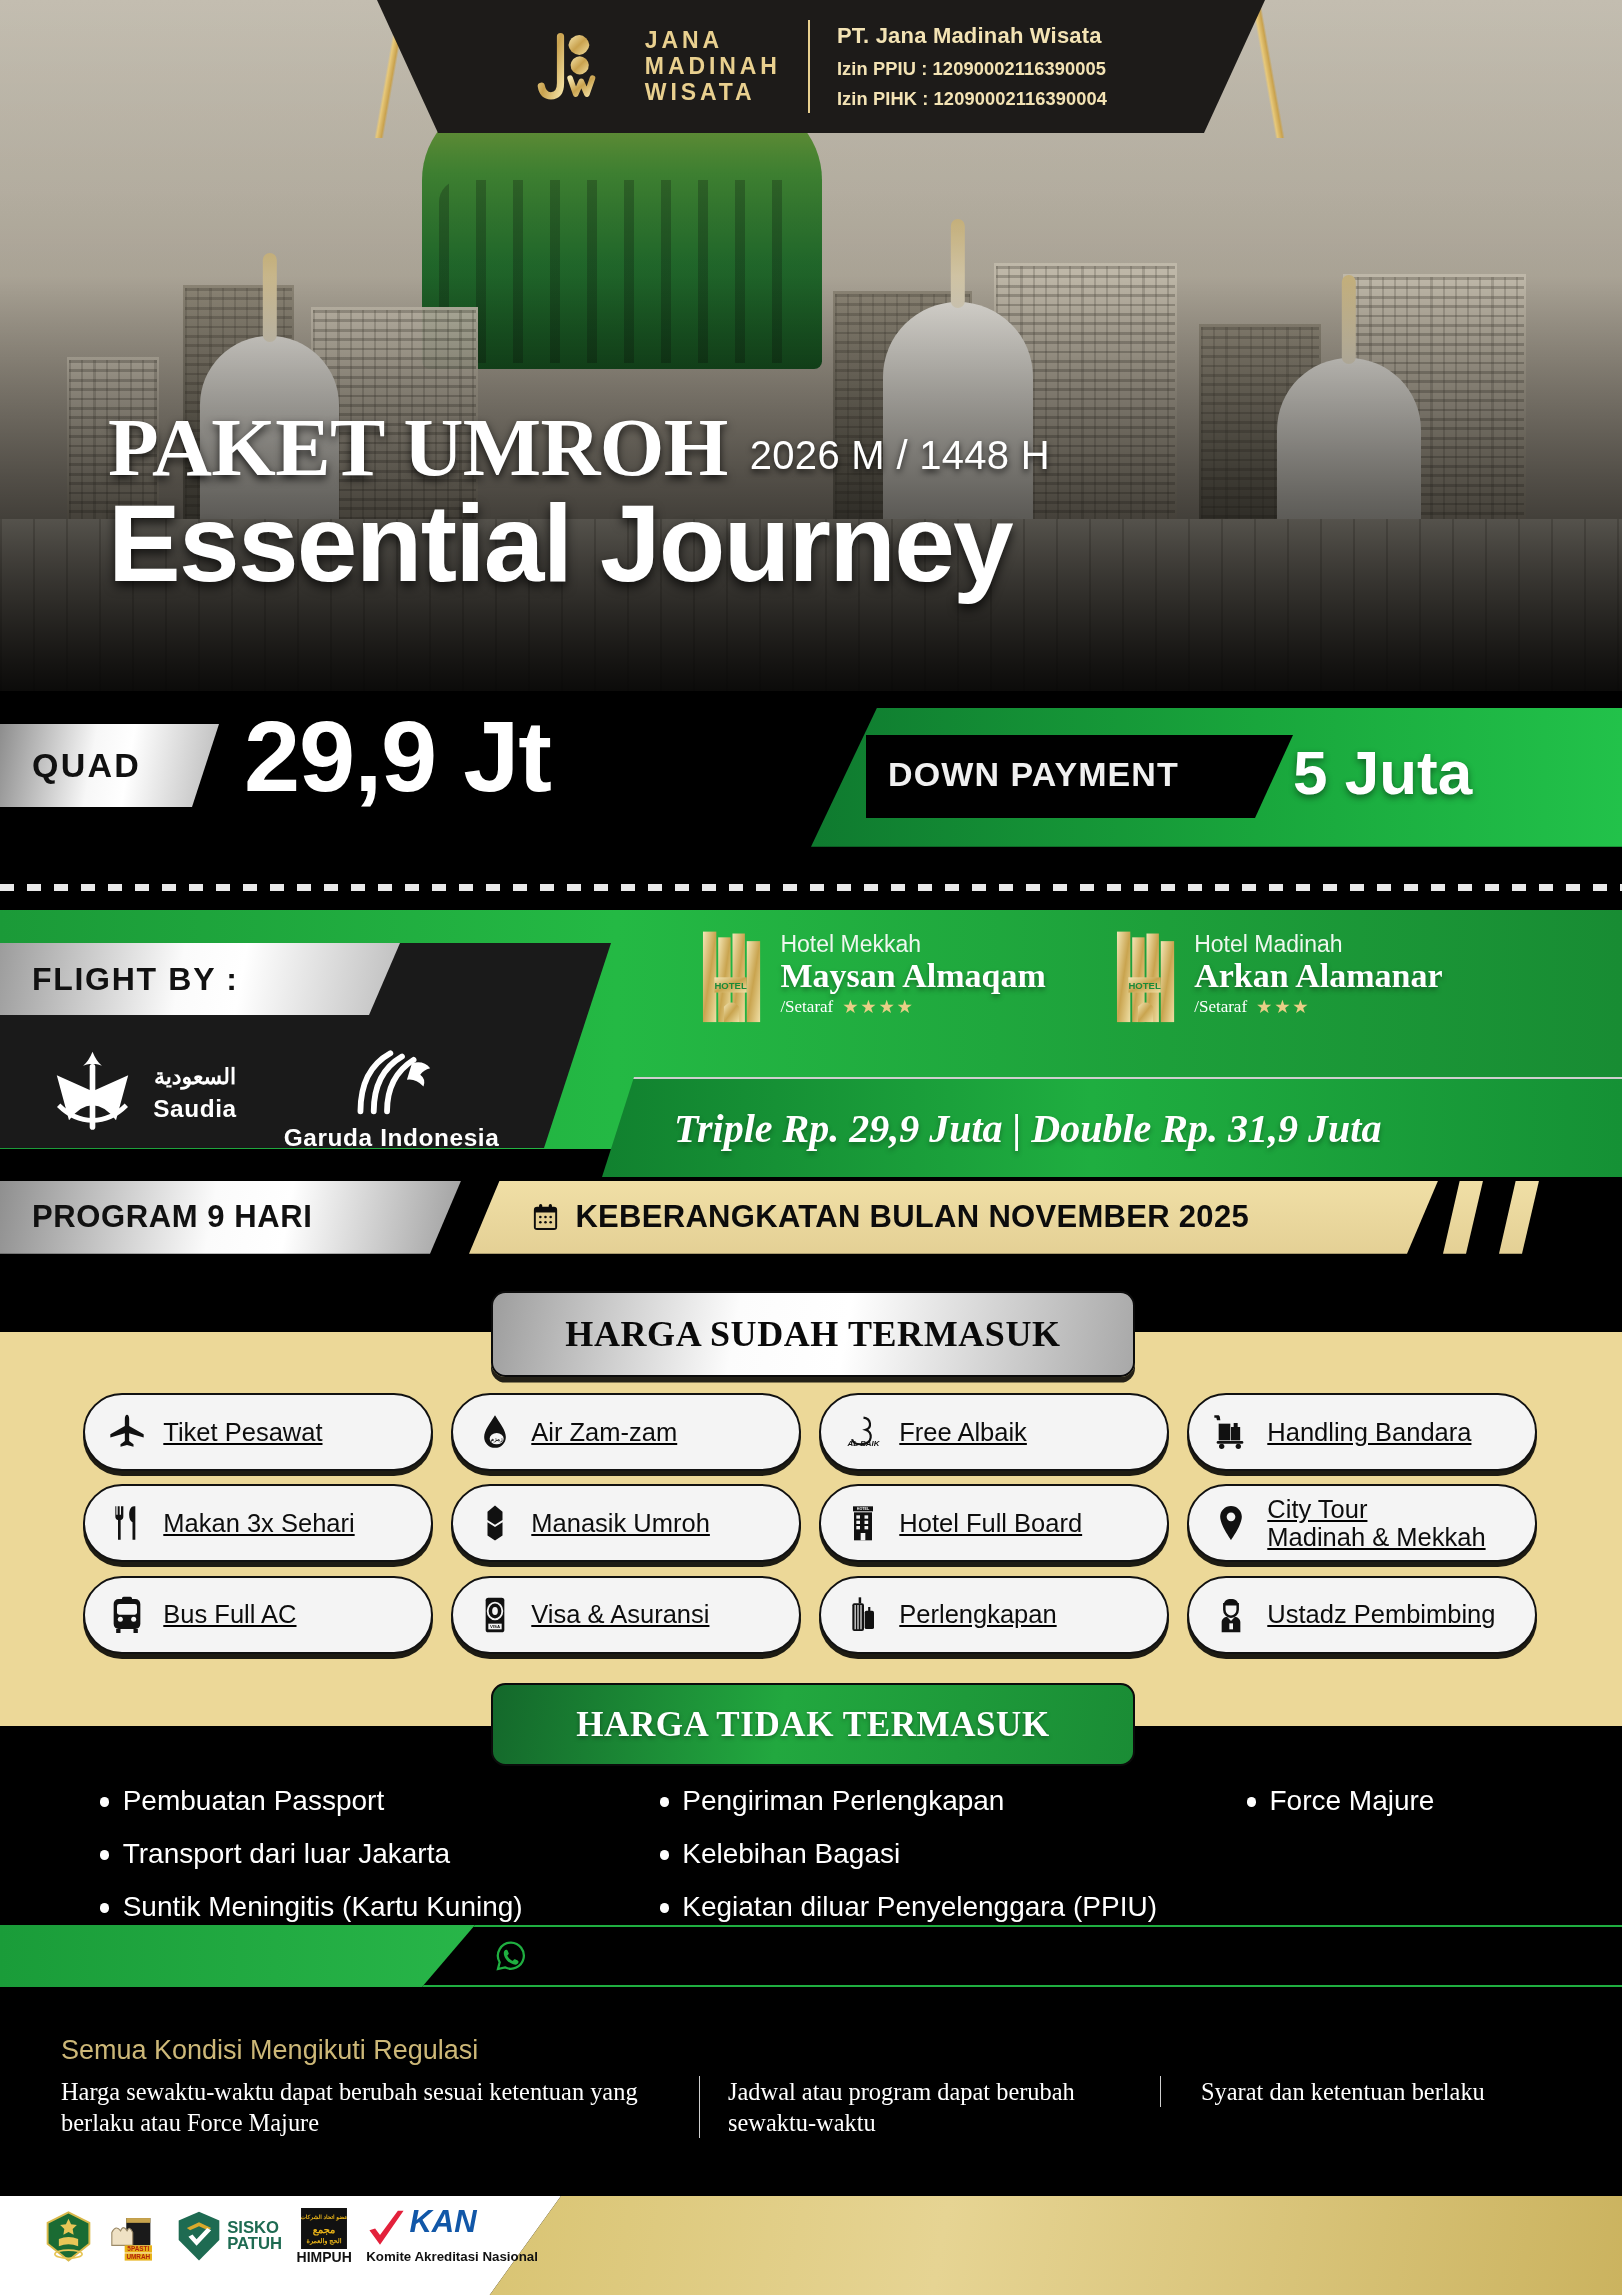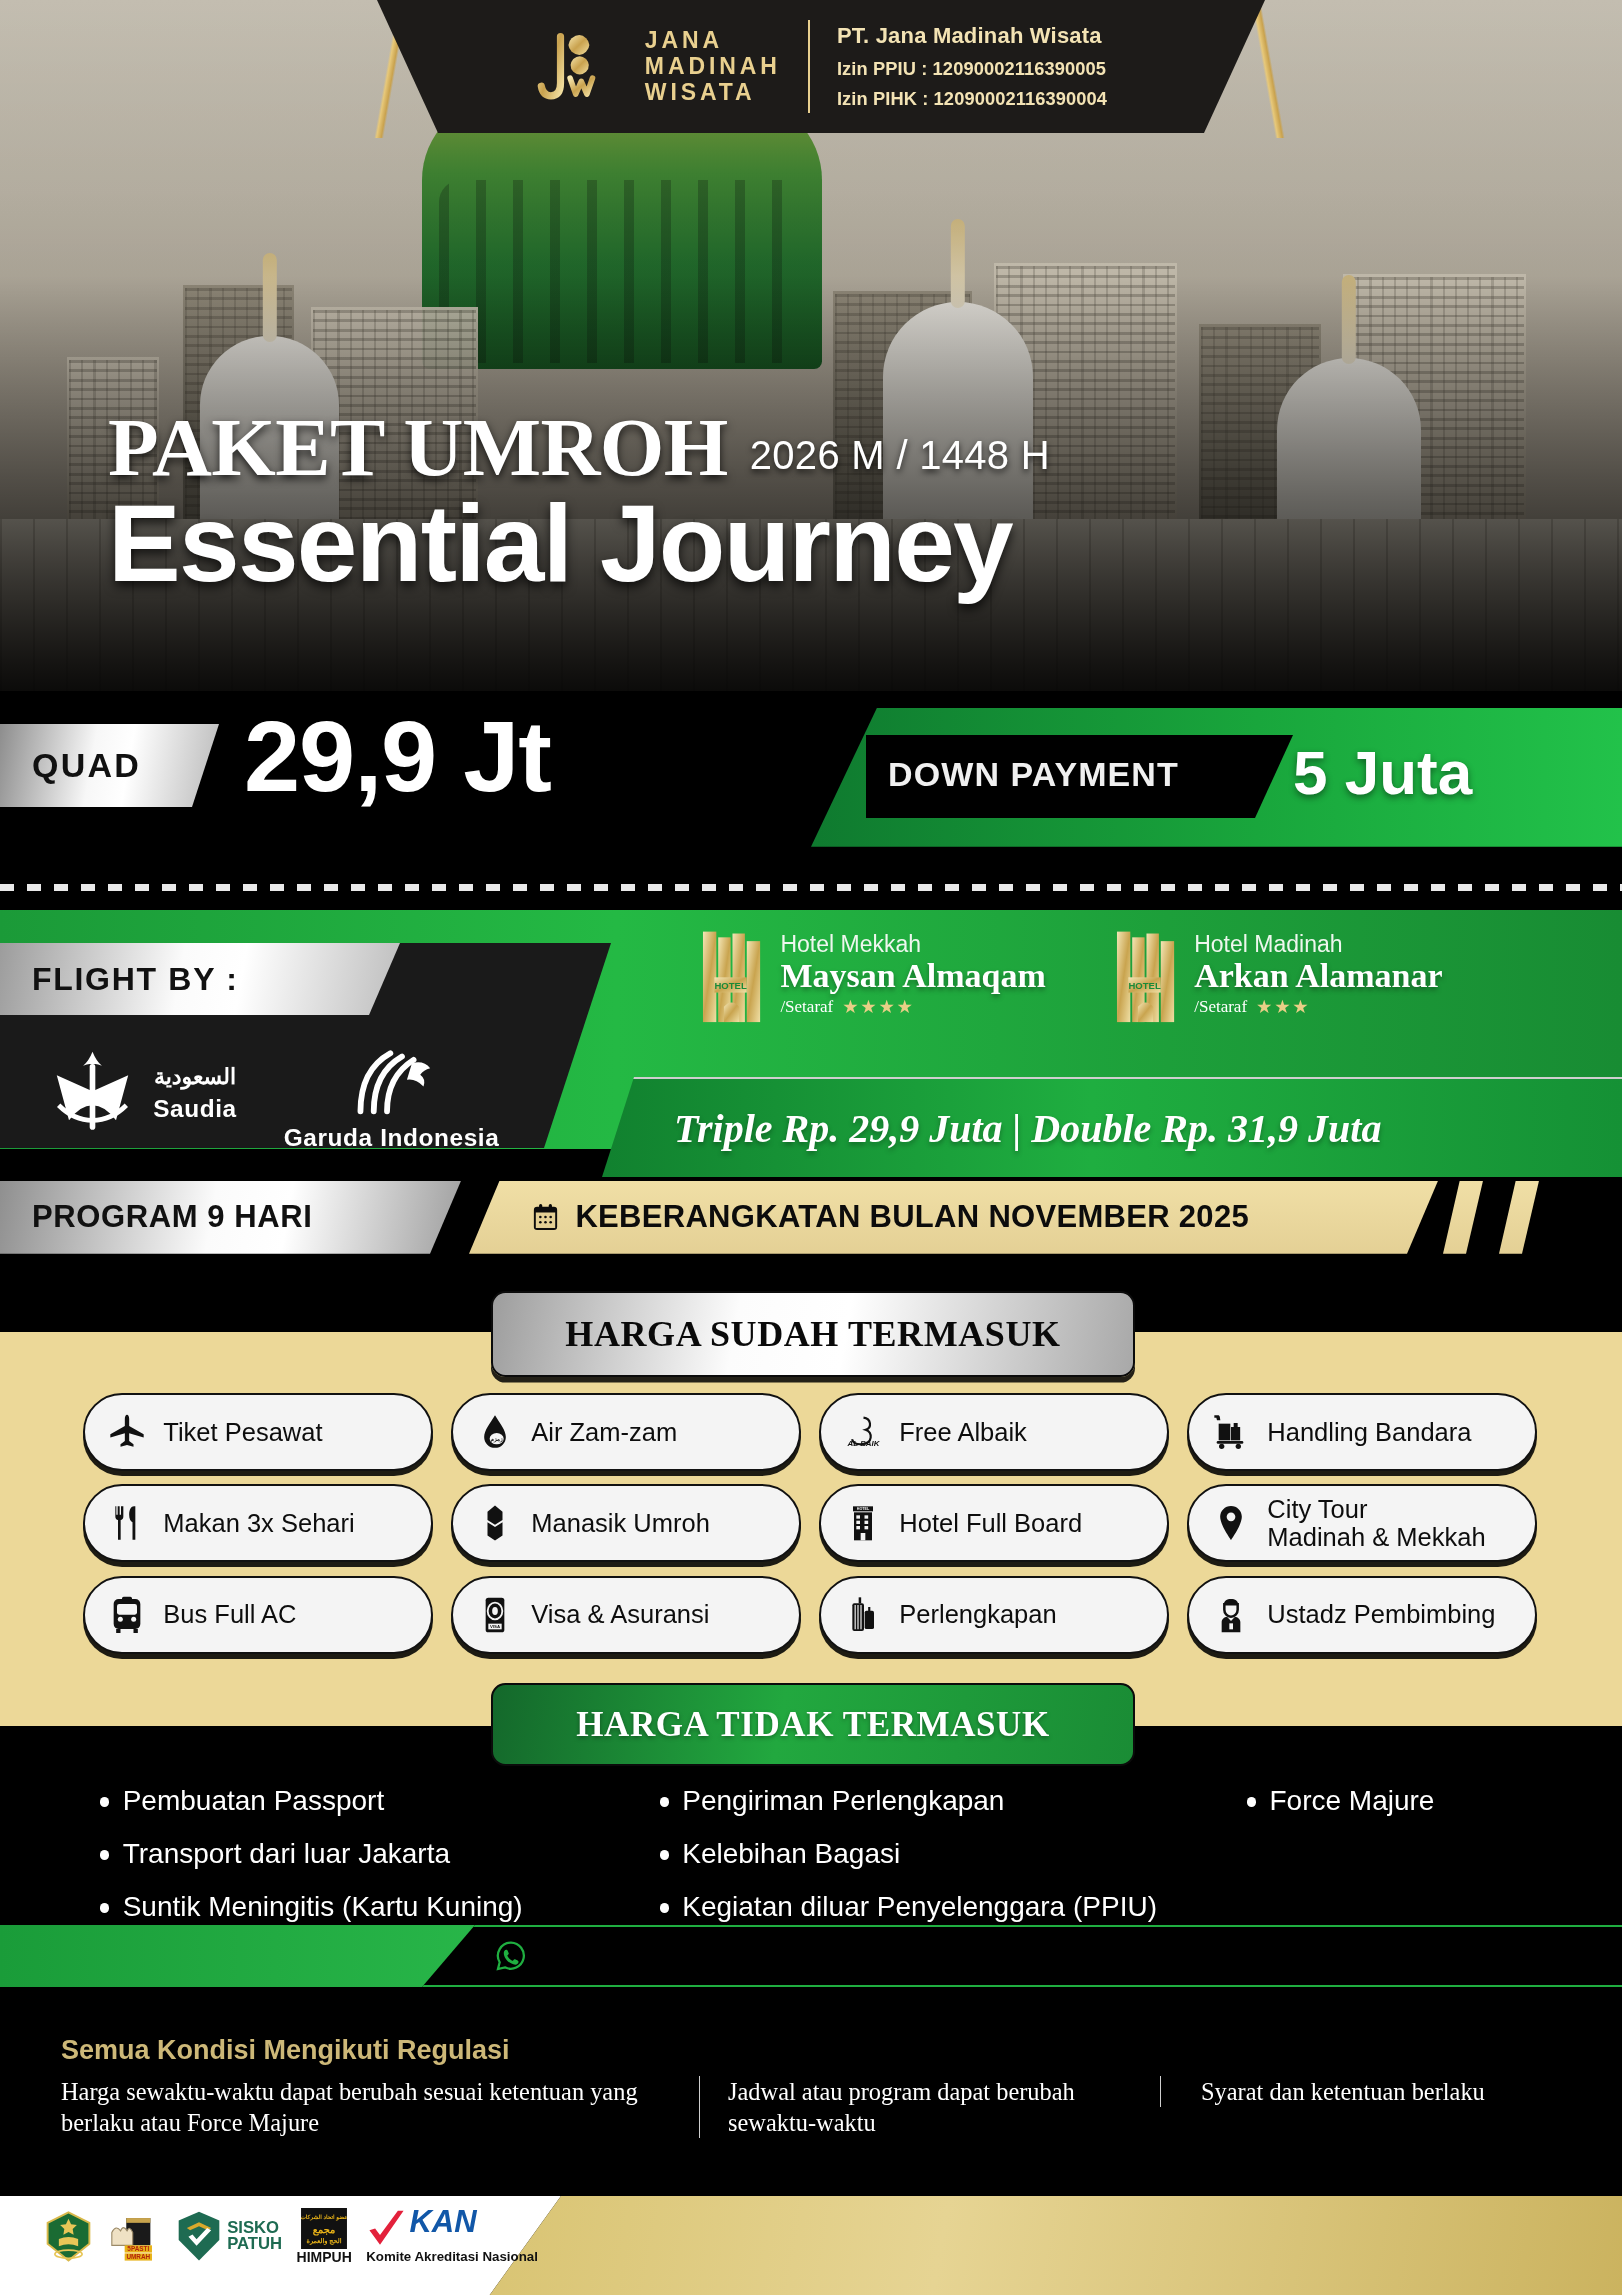--- a/index.html
+++ b/index.html
@@ -118,21 +118,21 @@
   #cream{position:absolute;left:0;top:1332px;width:1622px;height:394px;background:#ecd898;z-index:8;}
   #inclHdr{position:absolute;left:491px;top:1291px;width:644px;height:86px;z-index:12;
     background:linear-gradient(100deg,#9d9d9d 0%,#fcfcfc 38%,#ffffff 55%,#a8a8a8 100%);
     border-radius:14.4px;border:2.2px solid #0b0b0b;box-shadow:0 5.6px 0 rgba(0,0,0,.85);
     display:flex;align-items:center;justify-content:center;}
   #inclHdr span{color:#0a0a0a;font-size:36px;font-weight:800;font-family:"Liberation Serif",serif;letter-spacing:0.6px;}
 
   #grid{position:absolute;left:83px;top:1393px;width:1454px;z-index:11;
         display:grid;grid-template-columns:repeat(4,1fr);gap:13.3px 18px;}
   .chip{height:78px;background:#f4f4f4;border:2.2px solid #111;border-radius:39px;
-        box-shadow:0 5px 0 rgba(0,0,0,.88);display:flex;align-items:center;gap:13.3px;padding:16px 19px;}
+        box-shadow:0 5px 0 rgba(0,0,0,.88);display:flex;align-items:center;gap:13.3px;padding:16px 19px;text-decoration:underline;}
   .chip .ci{width:46px;height:46px;flex:0 0 auto;display:flex;align-items:center;justify-content:center;}
   .chip .cl{color:#0d0d0d;font-size:25.5px;font-weight:500;line-height:1.12;}
 
   
   #exclHdr{position:absolute;left:491px;top:1683px;width:644px;height:83px;z-index:12;
     background:linear-gradient(100deg,#14682b 0%,#22a83f 45%,#1a8c35 100%);
     border-radius:14.4px;border:2.2px solid #0b0b0b;box-shadow:0 5.6px 0 rgba(0,0,0,.9);
     display:flex;align-items:center;justify-content:center;}
   #exclHdr span{color:#fff;font-size:35px;font-weight:800;font-family:"Liberation Serif",serif;letter-spacing:0.6px;text-shadow:0 2.2px 4.4px rgba(0,0,0,.35);}
   #exclBody{position:absolute;left:100px;top:1785px;width:1454px;z-index:11;display:flex;gap:33px;}
@@ -147,21 +147,21 @@
   #waZone{position:absolute;left:0;top:1904px;width:1622px;height:122px;z-index:9;}
   #waGreenL{position:absolute;left:0;top:21px;width:516px;height:62px;
     background:linear-gradient(90deg,#1a9c39,#29b84a);clip-path:polygon(0 0,516px 0,466px 62px,0 62px);}
   #waBar{position:absolute;left:422px;top:21px;width:1200px;height:62px;background:#000;
     border-top:2.8px solid #1fae40;border-bottom:2.8px solid #1fae40;
     clip-path:polygon(53px 0,1200px 0,1200px 62px,0 62px);display:flex;align-items:center;}
   #waIcon{margin-left:72px;width:34px;height:34px;flex:0 0 auto;}
 
   
   #terms{position:absolute;left:61px;top:2035px;width:1510px;z-index:11;}
-  #termsHead{color:#cdb878;font-size:27px;font-weight:700;margin-bottom:10px;}
+  #termsHead{color:#cdb878;font-size:27px;font-weight:400;margin-bottom:10px;}
   #termsRow{display:flex;align-items:flex-start;}
   .tCol{color:#fff;font-size:24.4px;font-family:"Liberation Serif",serif;line-height:1.28;}
   .tCol.a{width:638px;padding-right:28px;}
   .tCol.b{width:461px;padding:0 28px;border-left:1.7px solid #cfcfcf;}
   .tCol.c{width:344px;padding-left:40px;border-left:1.7px solid #cfcfcf;}
 
   
   #certBar{position:absolute;left:0;top:2196px;width:1622px;height:100px;z-index:9;background:#000;}
   #certWhite{position:absolute;left:0;top:0;width:561px;height:100px;background:#fff;
     clip-path:polygon(0 0,561px 0,489px 100px,0 100px);}

